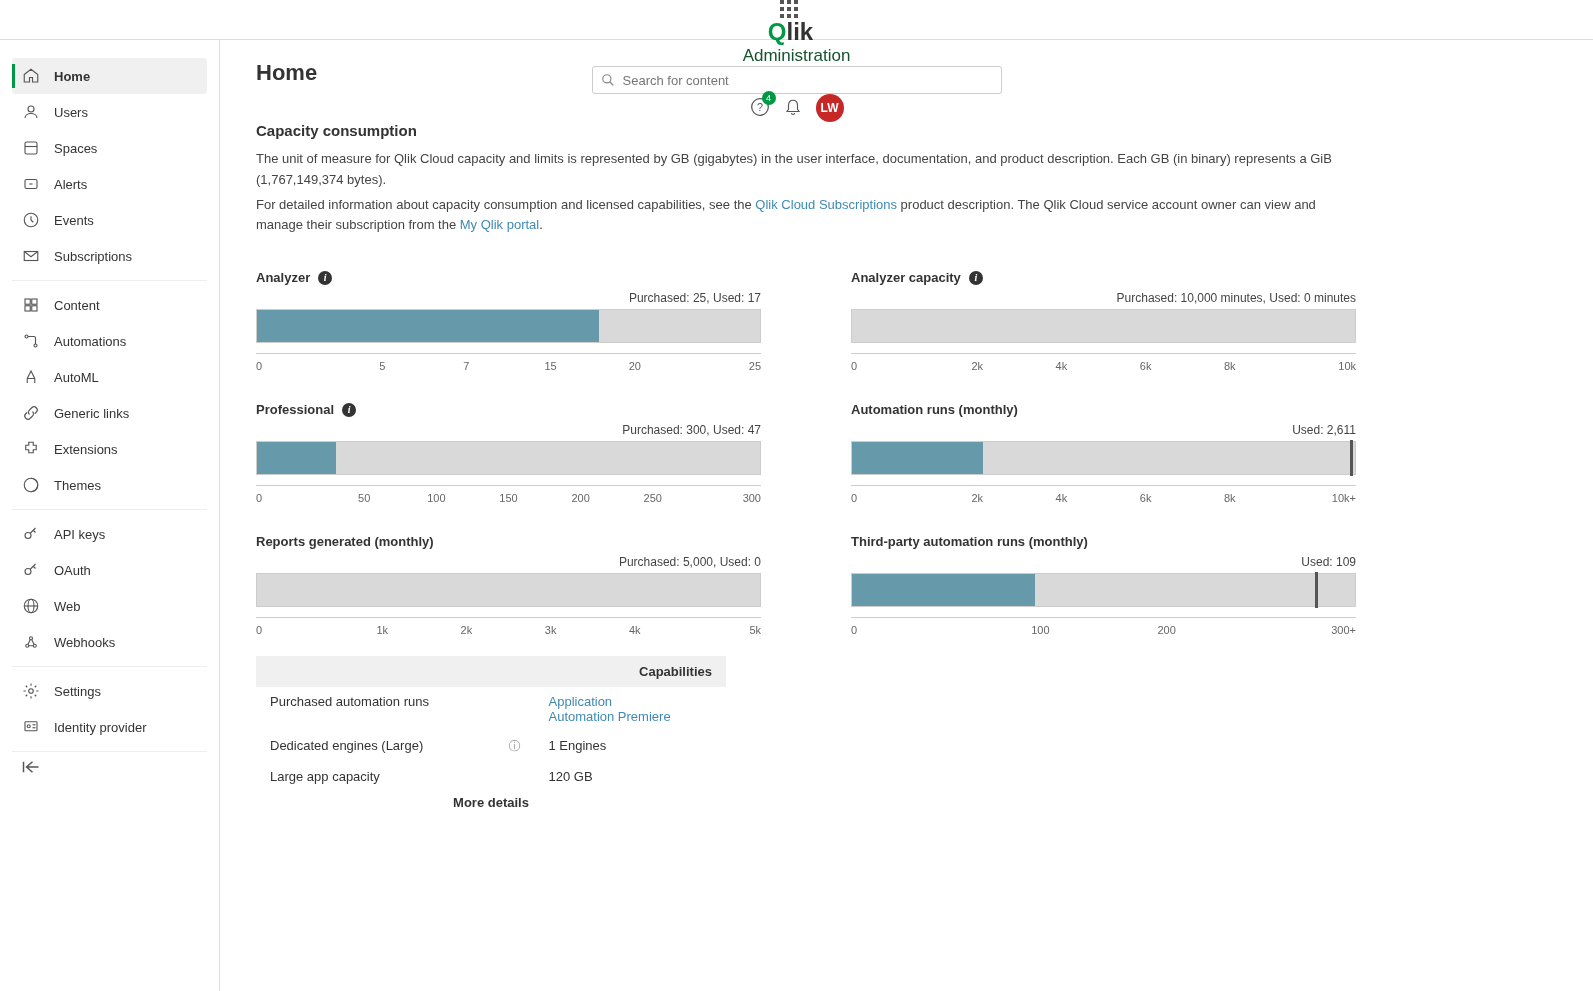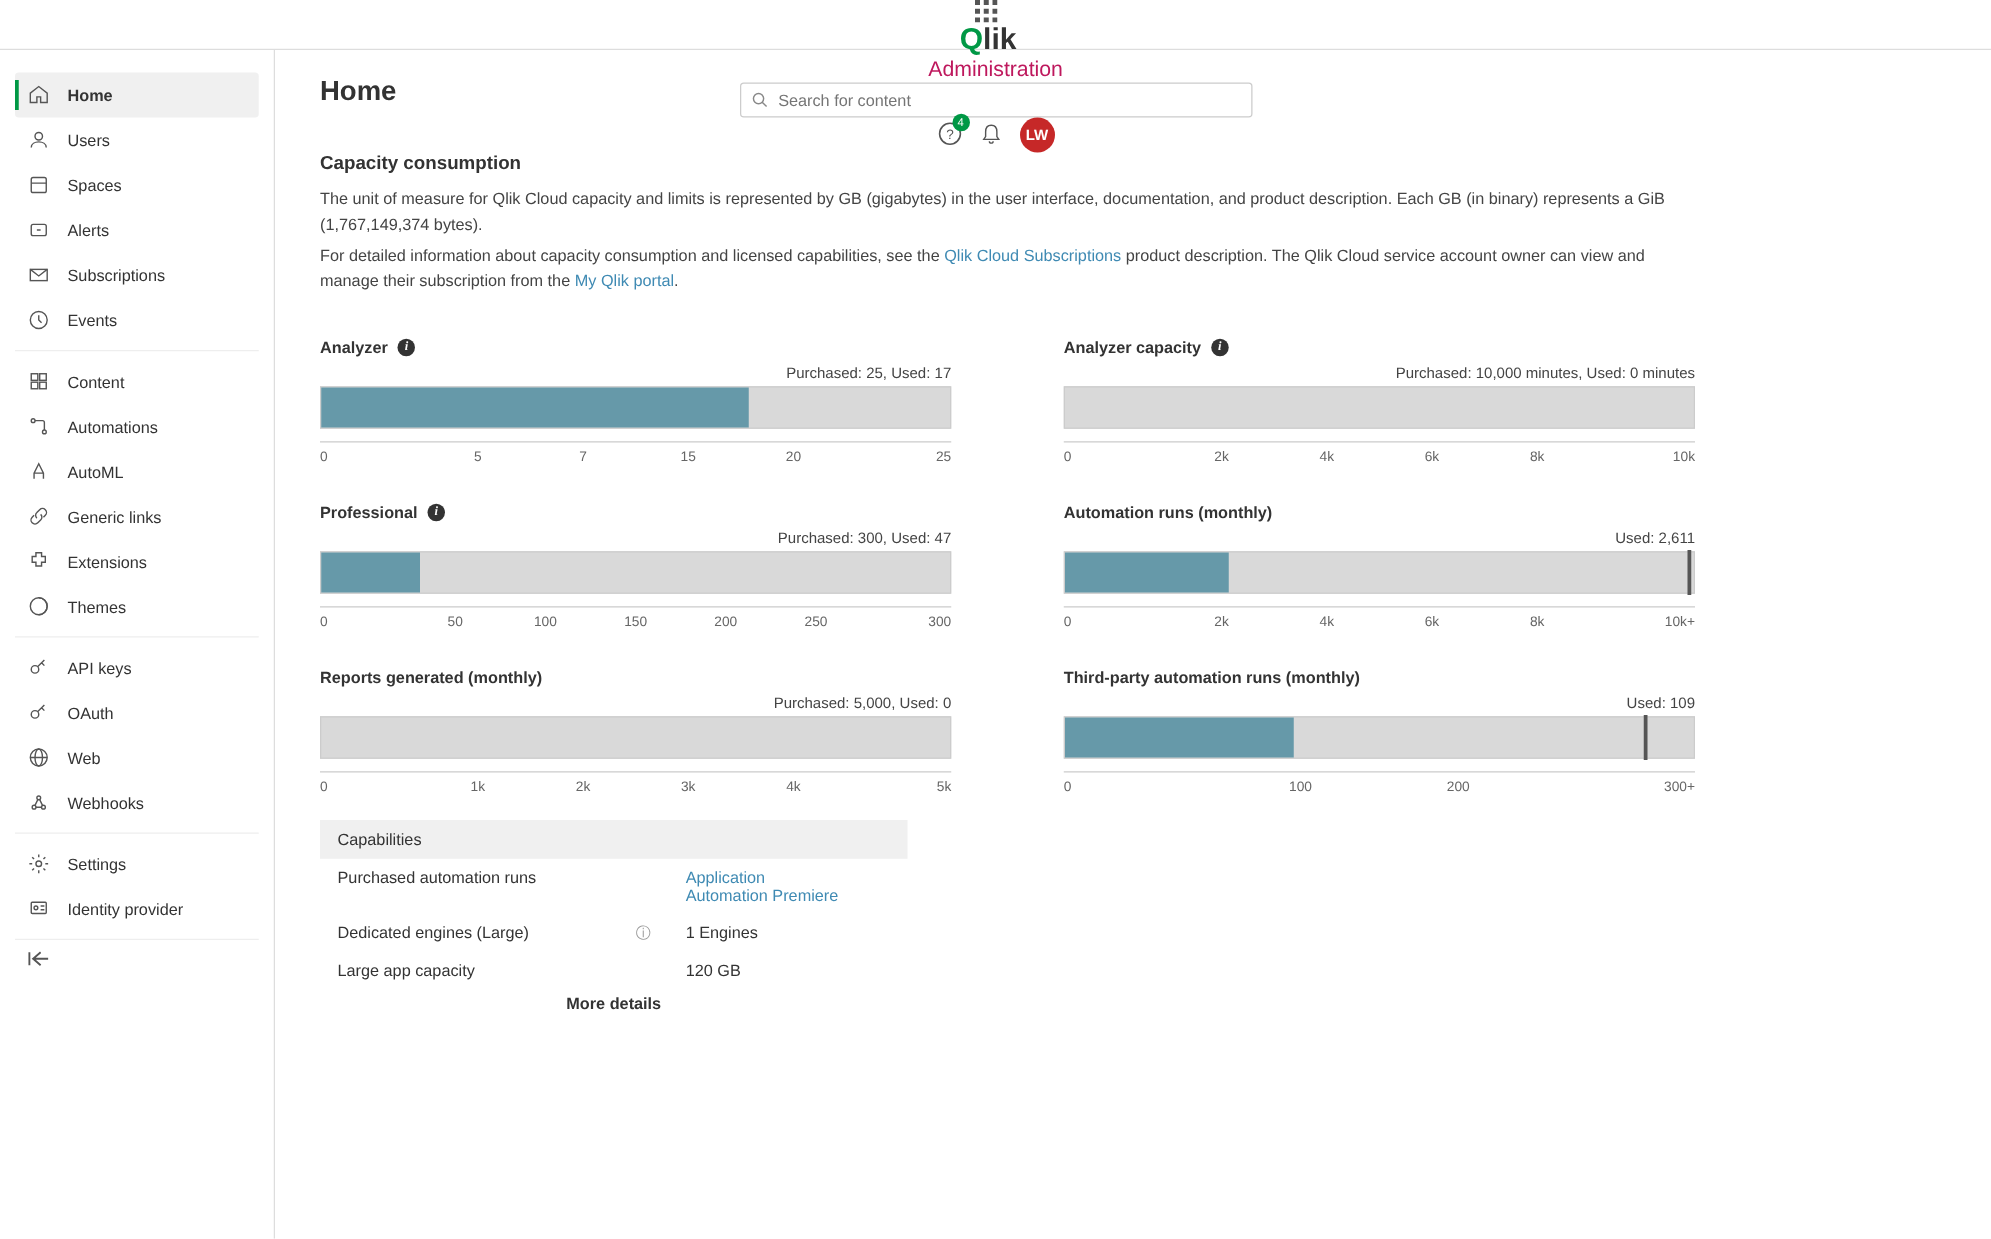--- a/index.html
+++ b/index.html
@@ -1,21 +1,21 @@
 <!DOCTYPE html>
 <html><head>
 <meta charset="utf-8">
 <style>
   * { box-sizing: border-box; margin: 0; padding: 0; }
   body { font-family: "Segoe UI", Arial, sans-serif; font-size: 13px; color: #333; background: #fff; }
   .topbar { display: flex; align-items: center; height: 40px; border-bottom: 1px solid #ddd; padding: 0 12px; flex-direction: column; }
   .apps-icon { width: 18px; height: 18px; margin-right: 16px; cursor: pointer; }
   .logo { font-size: 24px; font-weight: 600; color: #333; margin-right: 12px; }
   .logo .q { color: #009845; }
-  .app-title { font-size: 17px; color: #be185d; }
+  .app-title { font-size: 17px; color: #14532d; }
   .search-wrap { flex: 1; display: flex; justify-content: center; }
   .search { display: flex; align-items: center; width: 410px; height: 28px; border: 1px solid #ccc; border-radius: 3px; padding: 0 8px; color: #888; }
   .search svg { margin-right: 8px; flex-shrink: 0; }
   .search input { border: none; outline: none; width: 100%; font-size: 13px; }
   .top-right { display: flex; align-items: center; gap: 14px; }
   .icon-btn { position: relative; cursor: pointer; color: #555; }
   .badge { position: absolute; top: -6px; right: -6px; background: #009845; color: #fff; border-radius: 50%; font-size: 9px; width: 14px; height: 14px; display: flex; align-items: center; justify-content: center; }
   .avatar { width: 28px; height: 28px; border-radius: 50%; background: #c62828; color: #fff; display: flex; align-items: center; justify-content: center; font-size: 12px; font-weight: 600; }
 
   .layout { display: flex; height: calc(100vh - 40px); }
@@ -41,21 +41,21 @@
   .chart-sub { text-align: right; font-size: 12px; color: #444; margin-bottom: 4px; }
   .bar-track { height: 34px; background: #d9d9d9; border: 1px solid #ccc; position: relative; }
   .bar-fill { height: 100%; background: #6699a9; }
   .limit-mark { position: absolute; top: -2px; bottom: -2px; width: 3px; background: #555; }
   .axis { display: flex; justify-content: space-between; font-size: 11px; color: #666; margin-top: 10px; border-top: 1px solid #ccc; padding-top: 6px; }
   .axis span { flex: 1; text-align: center; }
   .axis span:first-child { text-align: left; }
   .axis span:last-child { text-align: right; }
 
   .caps-table { margin-top: 20px; width: 470px; font-size: 13px; border-collapse: collapse; }
-  .caps-table th { background: #f0f0f0; text-align: left; padding: 8px 14px; font-weight: 400; }
+  .caps-table th { background: #f0f0f0; text-align: right; padding: 8px 14px; font-weight: 700; }
   .caps-table td { padding: 7px 14px; vertical-align: top; }
   .caps-table a { color: #3f8ab3; text-decoration: none; display: block; }
   .info-inline { color: #999; font-size: 12px; }
   .more-details { text-align: center; margin-top: 4px; font-size: 13px; font-weight: 700; width: 470px; cursor: pointer; }
 </style>
 </head>
 <body>
 
 <div class="topbar">
   <div class="apps-icon">
@@ -127,31 +127,31 @@
         </div>
         <div class="side-item">
           <svg viewBox="0 0 24 24">
             <rect x="4" y="6" width="16" height="12" rx="2" stroke-width="1.5"></rect>
             <line x1="10" y1="12" x2="14" y2="12" stroke-width="1.5"></line>
           </svg>
           <span>Alerts</span>
         </div>
         <div class="side-item">
           <svg viewBox="0 0 24 24">
+            <circle cx="12" cy="12" r="9" stroke-width="1.5"></circle>
+            <path d="M12 7 v5 l3 3" stroke-width="1.5"></path>
+          </svg>
+          <span>Events</span>
+        </div>
+        <div class="side-item">
+          <svg viewBox="0 0 24 24">
             <rect x="3" y="6" width="18" height="12" stroke-width="1.5"></rect>
             <path d="M3 6 l9 7 l9 -7" stroke-width="1.5"></path>
           </svg>
           <span>Subscriptions</span>
-        </div>
-        <div class="side-item">
-          <svg viewBox="0 0 24 24">
-            <circle cx="12" cy="12" r="9" stroke-width="1.5"></circle>
-            <path d="M12 7 v5 l3 3" stroke-width="1.5"></path>
-          </svg>
-          <span>Events</span>
         </div>
       </div>
       <div class="side-group">
         <div class="side-item">
           <svg viewBox="0 0 24 24">
             <rect x="4" y="4" width="7" height="7" stroke-width="1.5"></rect>
             <rect x="13" y="4" width="7" height="7" stroke-width="1.5"></rect>
             <rect x="4" y="13" width="7" height="7" stroke-width="1.5"></rect>
             <rect x="13" y="13" width="7" height="7" stroke-width="1.5"></rect>
           </svg>

